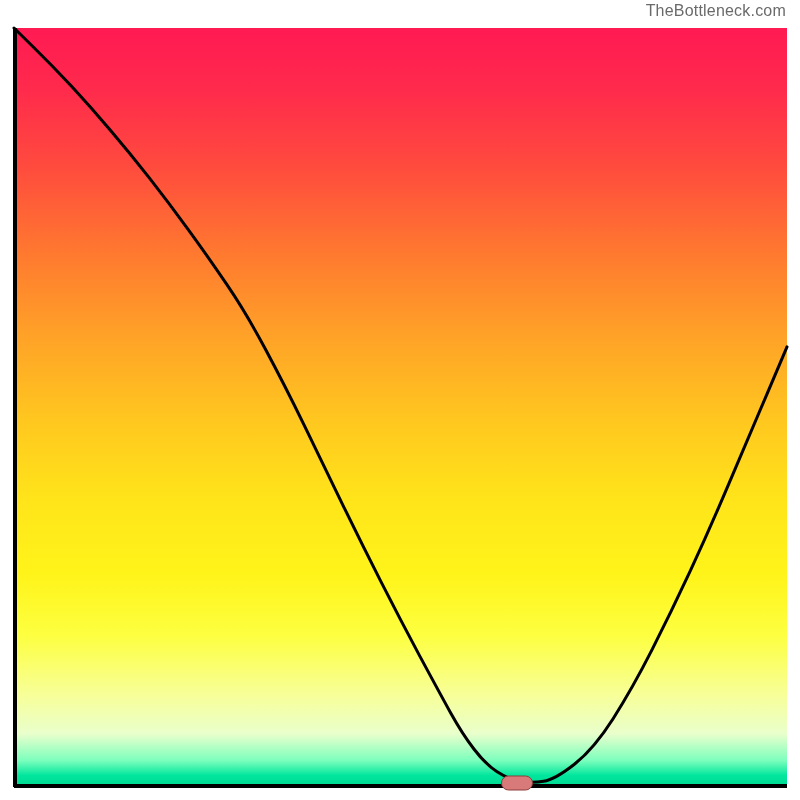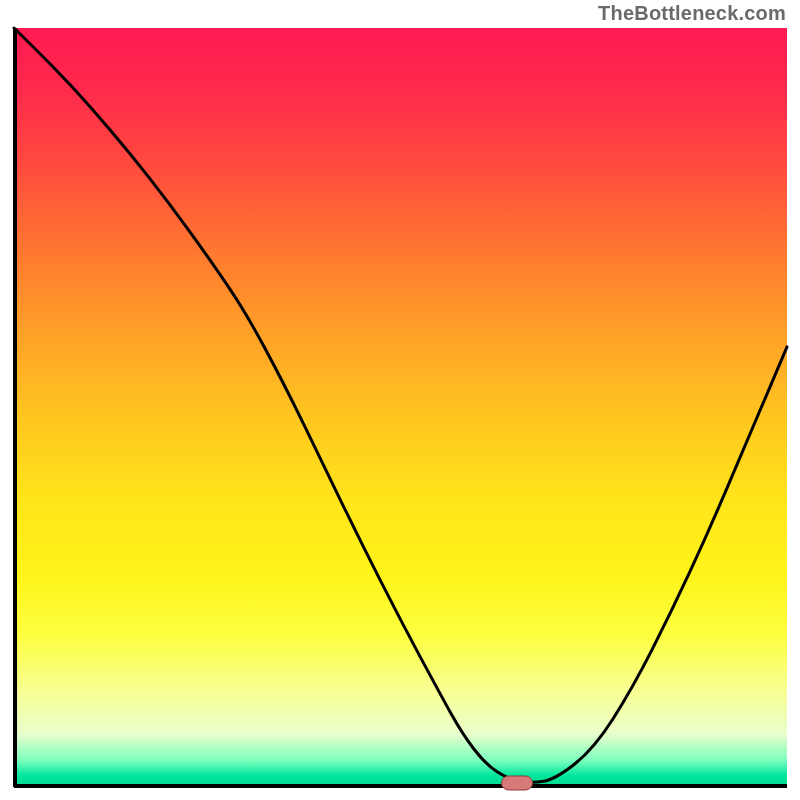--- a/index.html
+++ b/index.html
@@ -12,22 +12,22 @@
   }
   .wrap {
     position: relative;
     width: 800px;
     height: 800px;
   }
   .attribution {
     position: absolute;
     top: 2px;
     right: 14px;
-    font-size: 20px;
-    font-weight: 700;
+    font-size: 16px;
+    font-weight: 400;
     color: #6a6a6a;
     letter-spacing: 0.2px;
   }
   .plot {
     position: absolute;
     left: 14px;
     top: 28px;
     width: 773px;
     height: 759px;
     box-sizing: border-box;

